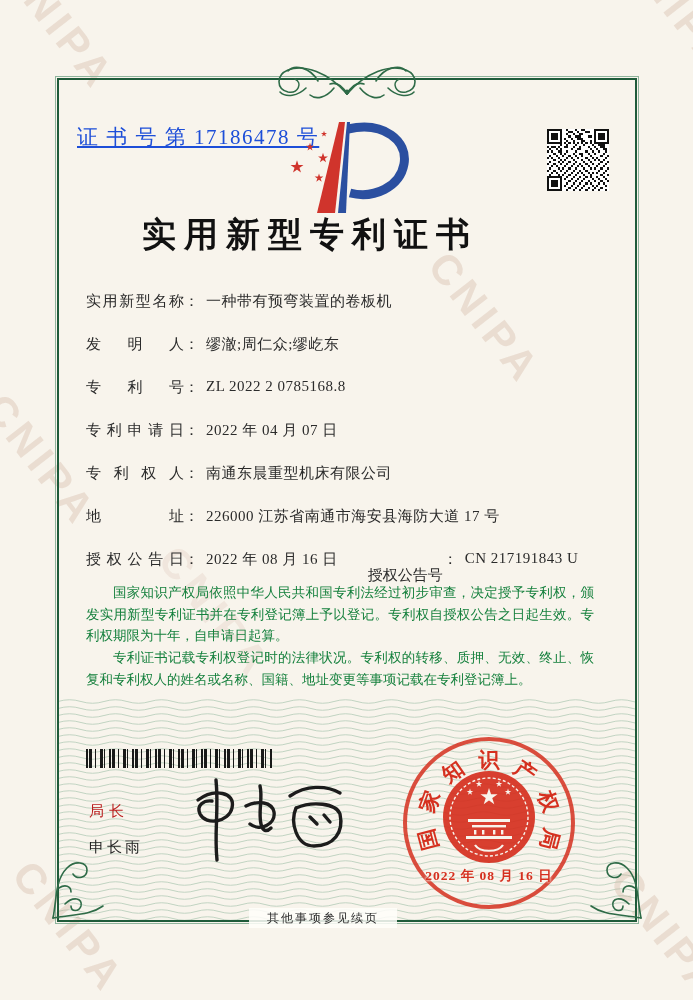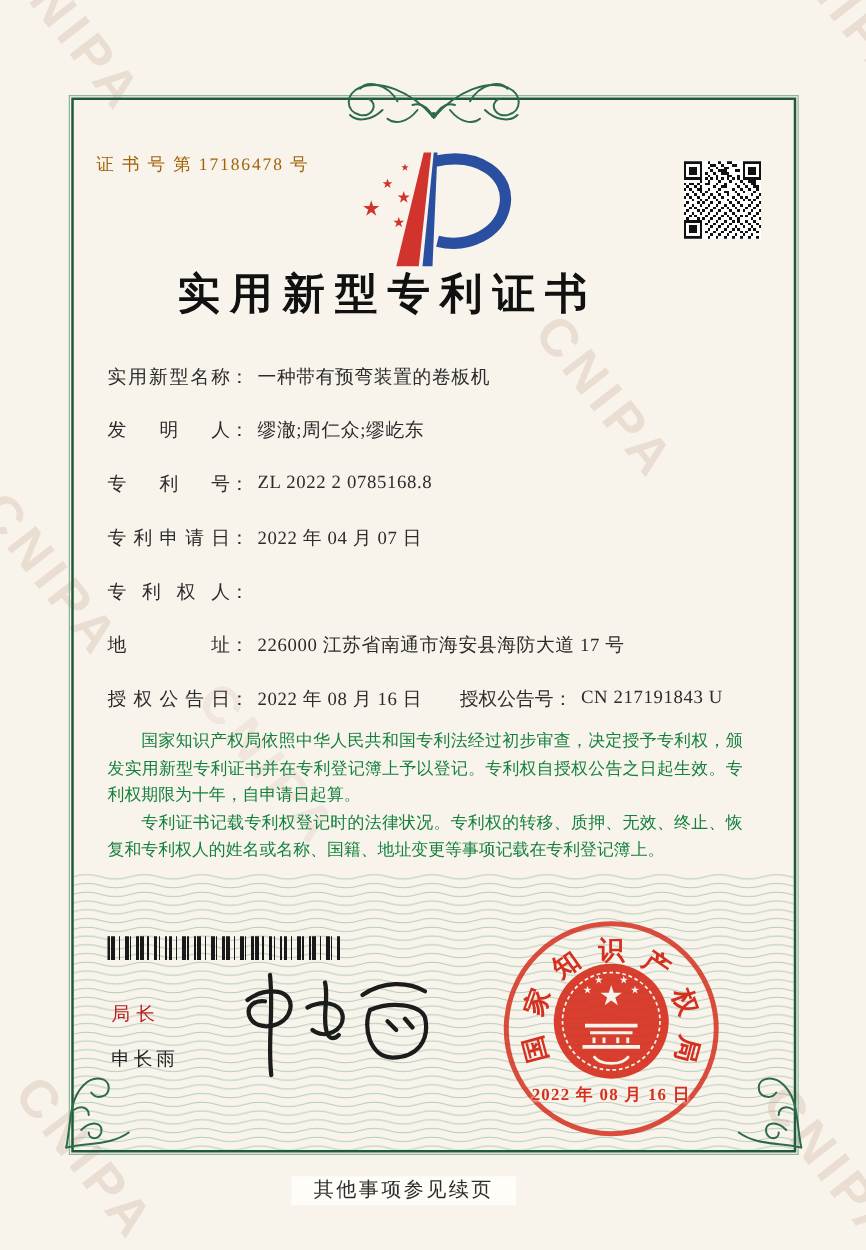--- a/index.html
+++ b/index.html
@@ -20,32 +20,32 @@
   .wm6{left:-8px;top:903px;} .wm7{left:590px;top:910px;}
   
   .frame { position:absolute; z-index:3; left:55px; top:76px; width:582px; height:846px; border:1px solid #8fb49c; }
   .frame::after { content:""; position:absolute; inset:1px; border:2px solid #1f5b3a; }
   .guilloche { position:absolute; z-index:1; left:58px; top:698px; width:577px; height:222px; opacity:.55; }
   .ornament-top { position:absolute; z-index:4; left:246px; top:54px; width:202px; height:50px; }
   .corner { position:absolute; z-index:4; width:60px; height:64px; }
   .corner-bl { left:49px; top:858px; }
   .corner-br { left:585px; top:858px; transform:scaleX(-1); }
   
-  .cert-no { position:absolute; z-index:5; left:77px; top:123px; font-size:14px; letter-spacing:1.5px; color:#a16207; }
+  .cert-no { position:absolute; z-index:5; left:77px; top:123px; font-size:21px; letter-spacing:1.5px; color:#1d4ed8;text-decoration:underline; }
   .logo { position:absolute; z-index:5; left:272px; top:121px; width:148px; height:94px; }
   .qr { position:absolute; z-index:5; left:547px; top:129px; width:62px; height:62px; }
   .title { position:absolute; z-index:5; left:0; width:620px; top:212px; text-align:center;
            font-size:34px; font-weight:bold; letter-spacing:8px; color:#111; }
   
   .fields { position:absolute; z-index:5; left:86px; top:292px; width:508px; font-size:15px; color:#2b2b2b; }
   .frow { display:flex; align-items:flex-start; height:24px; margin-bottom:19px; white-space:nowrap; }
   .flabel { display:inline-block; width:98px; text-align:justify; text-align-last:justify; }
   .fcolon { margin-right:7px; }
   .fvalue { letter-spacing:.5px; }
-  .grant-gap { margin-left:30px; }
+  .grant-gap { margin-left:30px;margin-top:16px; }
   
   .paras { position:absolute; z-index:5; left:86px; top:582px; width:508px;
            font-size:13.5px; line-height:21.7px; color:#15803d; text-align:justify; }
   .paras p { margin:0; text-indent:2em; }
   
   .barcode { position:absolute; z-index:5; left:86px; top:749px; width:186px; height:19px;
     background:repeating-linear-gradient(90deg,
       #191919 0 2px, transparent 2px 3px, #191919 3px 6px, transparent 6px 9px,
       #191919 9px 10px, transparent 10px 14px, #191919 14px 17px, transparent 17px 18px,
       #191919 18px 19px, transparent 19px 23px); }
@@ -58,21 +58,21 @@
   .seal-ring { position:absolute; inset:0; border:4px solid rgba(213,47,30,.85); border-radius:50%; }
   .seal-char { position:absolute; left:50%; top:50%; font-size:21px; font-weight:bold; color:#d5301f;
                transform:translate(-50%,-50%) rotate(var(--a)) translateY(-63px); }
   .seal-emblem { position:absolute; left:38px; top:32px; width:96px; height:96px; }
   .seal-date { position:absolute; left:0; width:100%; top:130px; text-align:center;
                font-size:13.5px; font-weight:bold; letter-spacing:1px; color:#d5301f;
                text-shadow:0 0 3px #f8f4ec,0 0 3px #f8f4ec; }
   
   .page-info { position:absolute; z-index:5; left:0; width:693px; top:907px; text-align:center;
                font-size:12.5px; color:#333; letter-spacing:1px; }
-  .continuation { position:absolute; z-index:5; left:0; width:646px; top:942px; text-align:center; font-size:16px; }
+  .continuation { position:absolute; z-index:5; left:0; width:646px; top:910px; text-align:center; font-size:12px; }
   .continuation span { background:rgba(255,254,250,.85); padding:3px 18px; letter-spacing:2px; color:#2c2c2c; }
 </style>
 </head>
 <body>
 
 <div class="page">
 
   <div class="wm wm1">CNIPA</div>
   <div class="wm wm2">CNIPA</div>
   <div class="wm wm3">CNIPA</div>
@@ -199,20 +199,21 @@
       <span class="fvalue">ZL 2022 2 0785168.8</span>
     </div>
     <div class="frow">
       <span class="flabel">专利申请日</span>
         <span class="fcolon">：</span>
       <span class="fvalue">2022 年 04 月 07 日</span>
     </div>
     <div class="frow">
       <span class="flabel">专利权人</span>
         <span class="fcolon">：</span>
+      <span class="fvalue">南通东晨重型机床有限公司</span>
     </div>
     <div class="frow">
       <span class="flabel">地址</span>
         <span class="fcolon">：</span>
       <span class="fvalue">226000 江苏省南通市海安县海防大道 17 号</span>
     </div>
     <div class="frow">
       <span class="flabel">授权公告日</span>
         <span class="fcolon">：</span>
       <span class="fvalue">2022 年 08 月 16 日</span>

